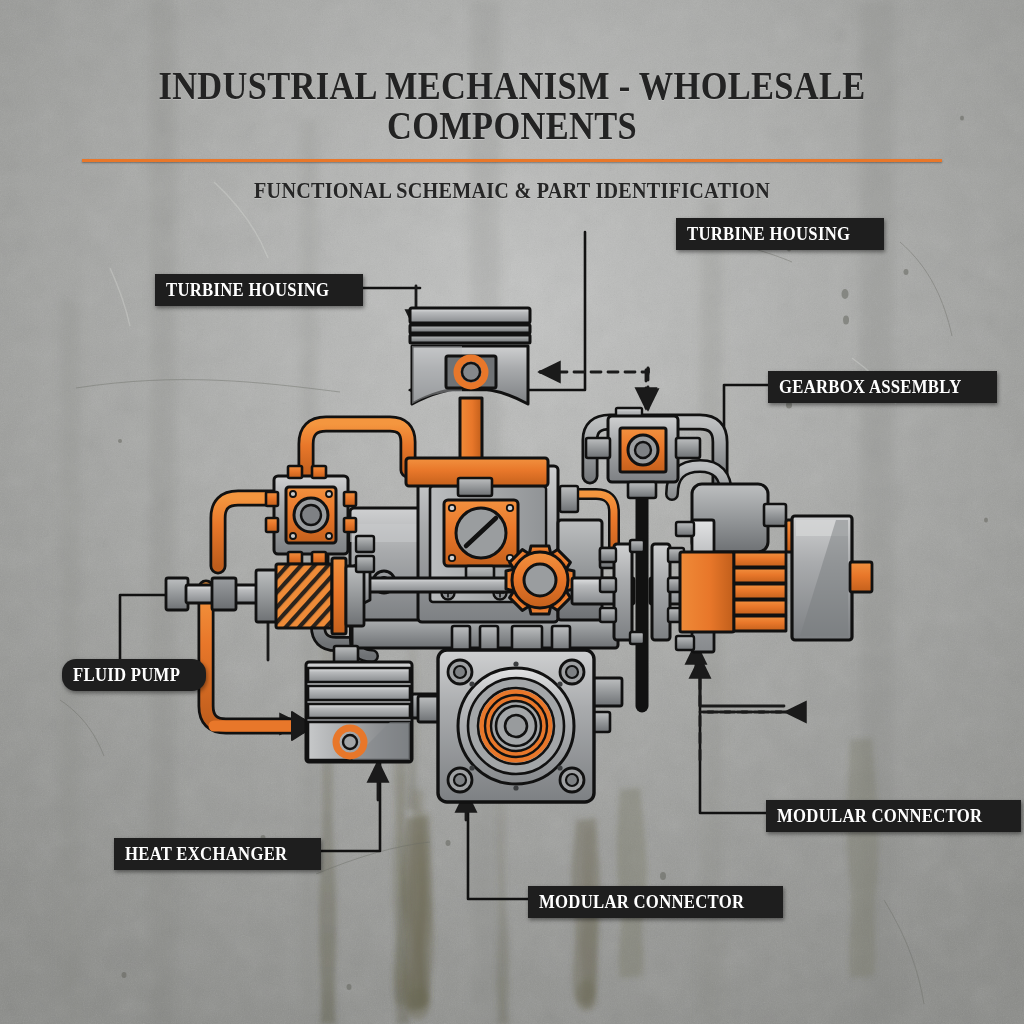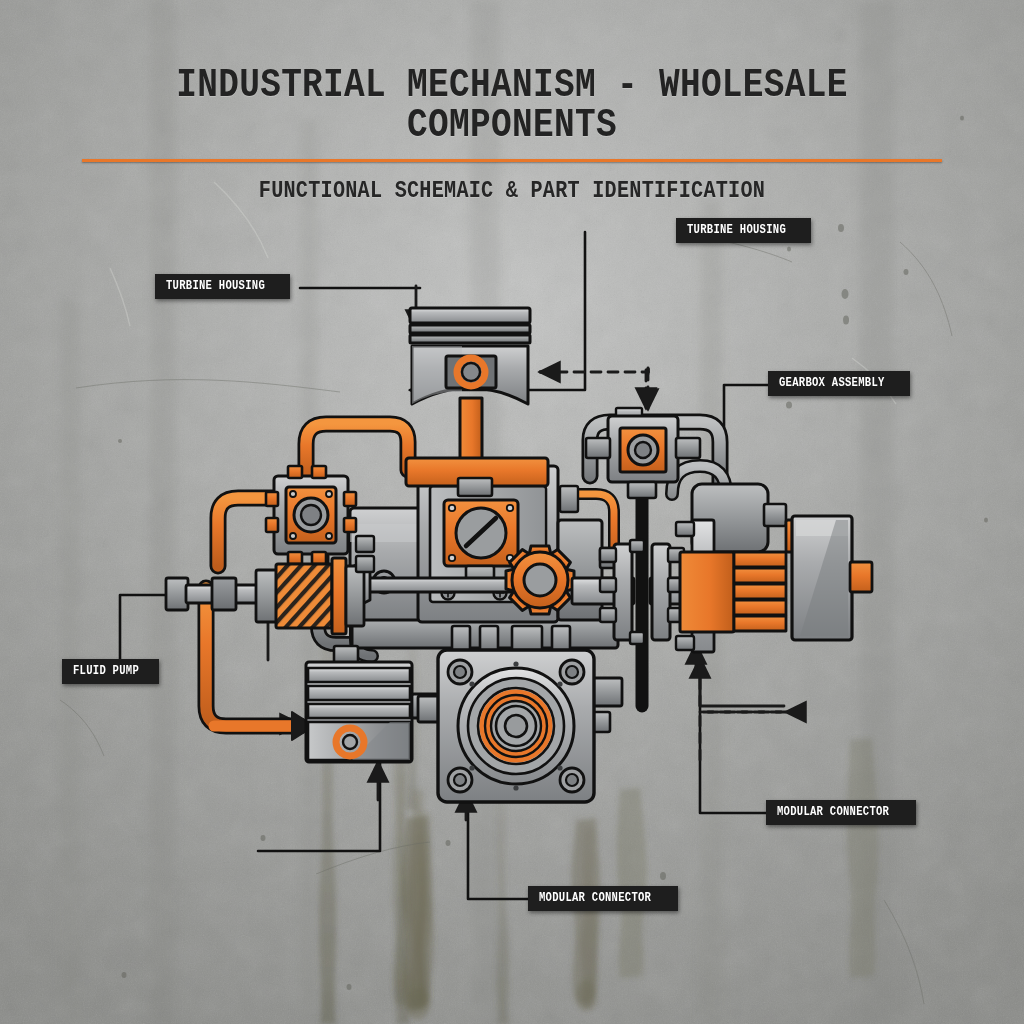--- a/index.html
+++ b/index.html
@@ -1,19 +1,19 @@
 <!DOCTYPE html>
 <html><head>
 <meta charset="utf-8">
 <style>
   html,body{margin:0;padding:0;background:#1a1a1a;}
   *{box-sizing:border-box;}
   #stage{
     position:relative;width:1024px;height:1024px;overflow:hidden;
-    font-family:Liberation Mono, monospace;
+    font-family:Liberation Serif, serif;
     background:#9a9a98;
     padding-left:24px;
   }
   #bg-svg,#diagram-svg{position:absolute;left:0;top:0;width:1024px;height:1024px;}
   #diagram-svg{pointer-events:none;}
 
   
   #header{position:absolute;left:0;top:0;width:1024px;text-align:center;}
   #title{
     font-size:40px;font-weight:bold;color:#232323;
@@ -29,21 +29,21 @@
   #subtitle{
     font-size:24px;font-weight:bold;color:#262626;
     transform:scaleX(0.84);transform-origin:center;
     margin-top:15px;letter-spacing:0.3px;
     text-shadow:0 1px 0 rgba(255,255,255,0.2);
   }
 
   
   .chip{
     position:absolute;background:#1e1e1e;color:#ffffff;
-    font-size:12px;font-weight:bold;letter-spacing:0.3px;
+    font-size:19px;font-weight:bold;letter-spacing:0.3px;
     padding:6px 11px 7px 11px;white-space:nowrap;
     box-shadow:1px 2px 4px rgba(0,0,0,0.45);
     line-height:1;
   }
   .chip span{display:inline-block;transform:scaleX(0.88);transform-origin:left center;}
 </style>
 </head>
 <body>
 
 <div id="stage">
@@ -577,17 +577,18 @@
 
   <div id="header">
     <div id="title">INDUSTRIAL MECHANISM - WHOLESALE COMPONENTS</div>
     <div id="rule"></div>
     <div id="subtitle">FUNCTIONAL SCHEMAIC &amp; PART IDENTIFICATION</div>
   </div>
 
   <div class="chip" style="left:676px;top:218px;"><span>TURBINE HOUSING</span></div>
   <div class="chip" style="left:155px;top:274px;"><span>TURBINE HOUSING</span></div>
   <div class="chip" style="left:768px;top:371px;"><span>GEARBOX ASSEMBLY</span></div>
-  <div class="chip" style="left:62px;top:659px;"><span>FLUID PUMP</span></div>
+  <div class="chip" style="left:62px;top:659px;border-radius:14px;"><span>FLUID PUMP</span></div>
+  <div class="chip" style="left:114px;top:838px;"><span>HEAT EXCHANGER</span></div>
   <div class="chip" style="left:528px;top:886px;"><span>MODULAR CONNECTOR</span></div>
   <div class="chip" style="left:766px;top:800px;"><span>MODULAR CONNECTOR</span></div>
 
 </div>
 
 </body></html>

